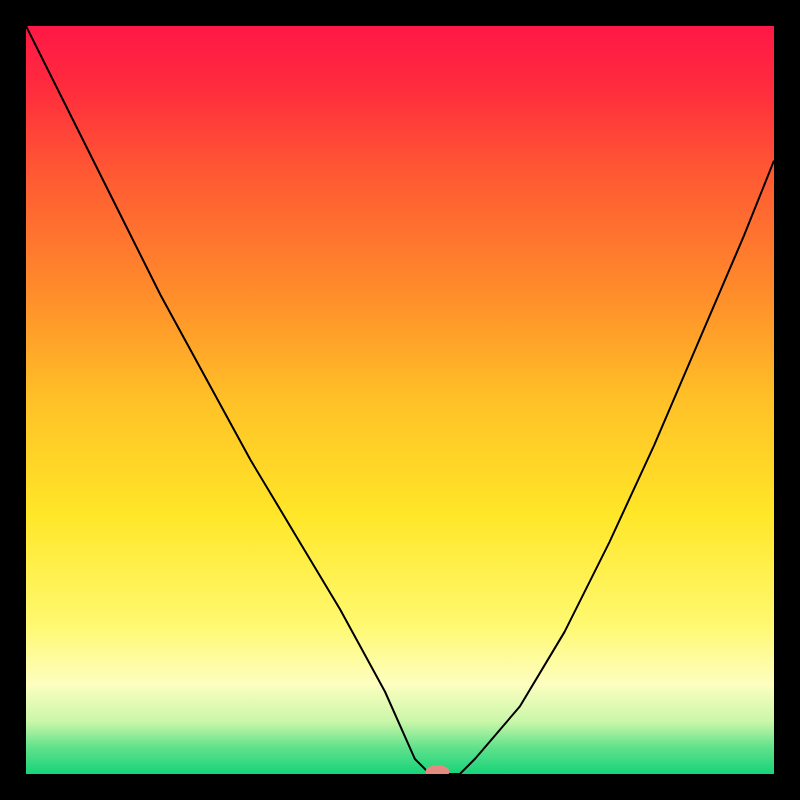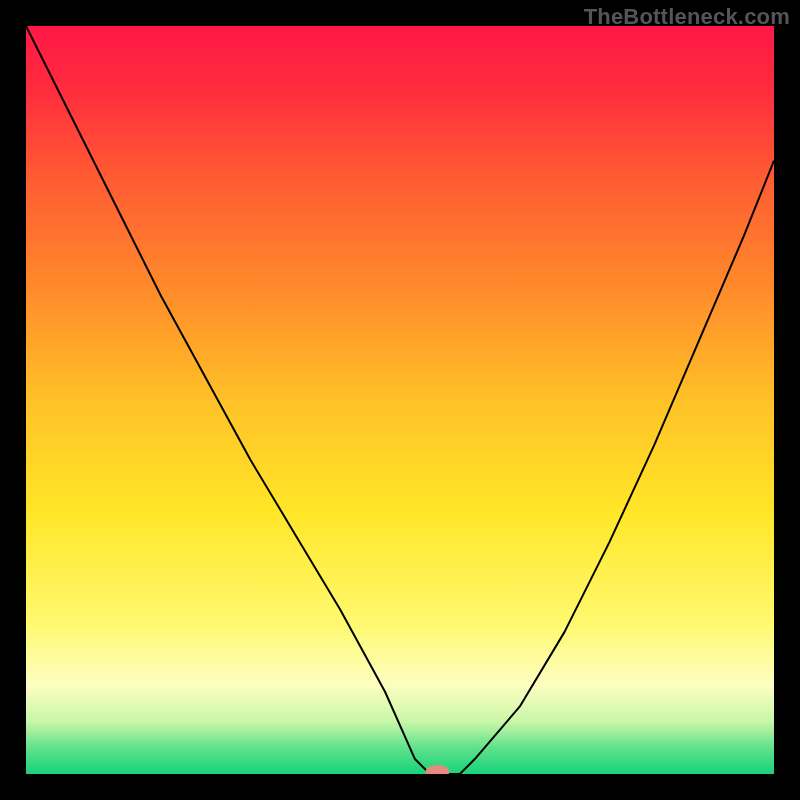--- a/index.html
+++ b/index.html
@@ -36,21 +36,20 @@
     background: #000;
   }
   svg {
     display: block;
   }
 </style>
 </head>
 <body>
 
 <div class="frame">
-  <div class="watermark">TheBottleneck.com</div>
 
   <div class="plot-wrap">
     <svg id="chart-svg" width="748" height="748" viewBox="0 0 100 100" preserveAspectRatio="none">
       <defs>
         <linearGradient id="bg-grad" x1="0" y1="0" x2="0" y2="1">
             <stop offset="0%" stop-color="#ff1846"></stop>
             <stop offset="8%" stop-color="#ff2b3e"></stop>
             <stop offset="20%" stop-color="#ff5a33"></stop>
             <stop offset="35%" stop-color="#ff8a2b"></stop>
             <stop offset="50%" stop-color="#ffc127"></stop>

